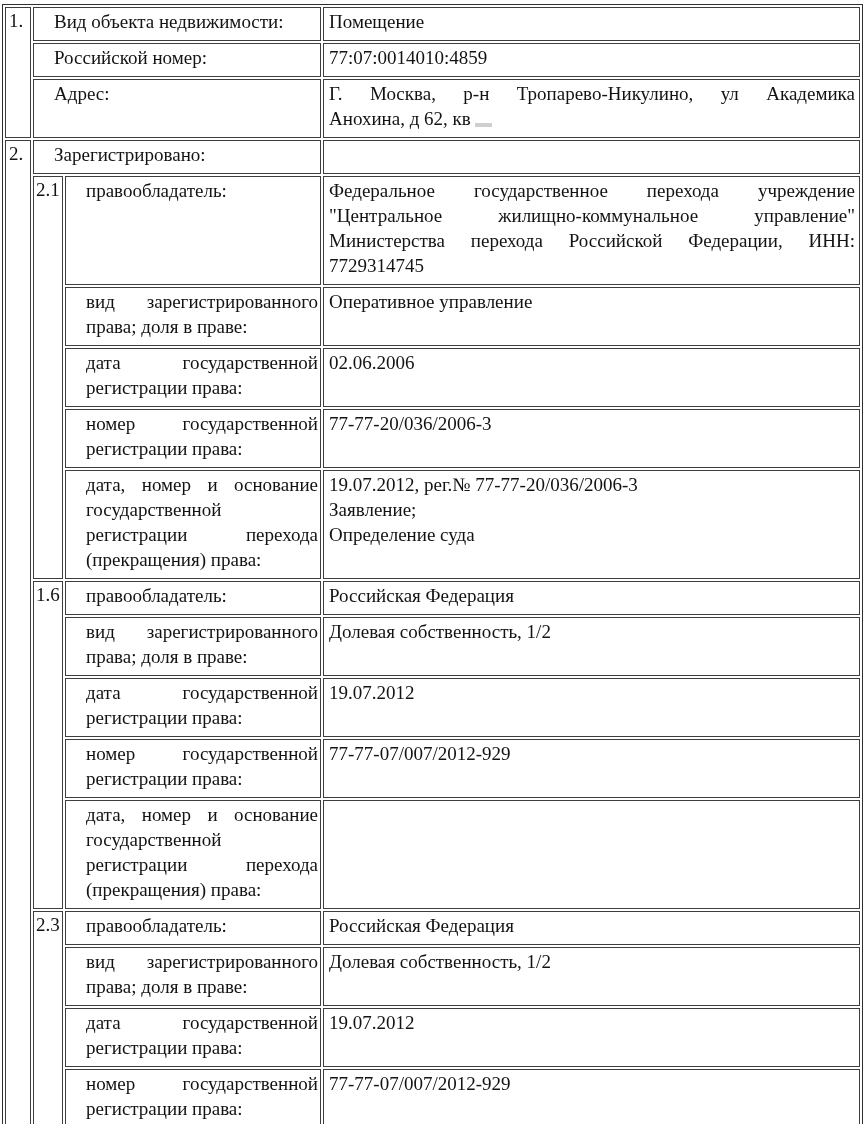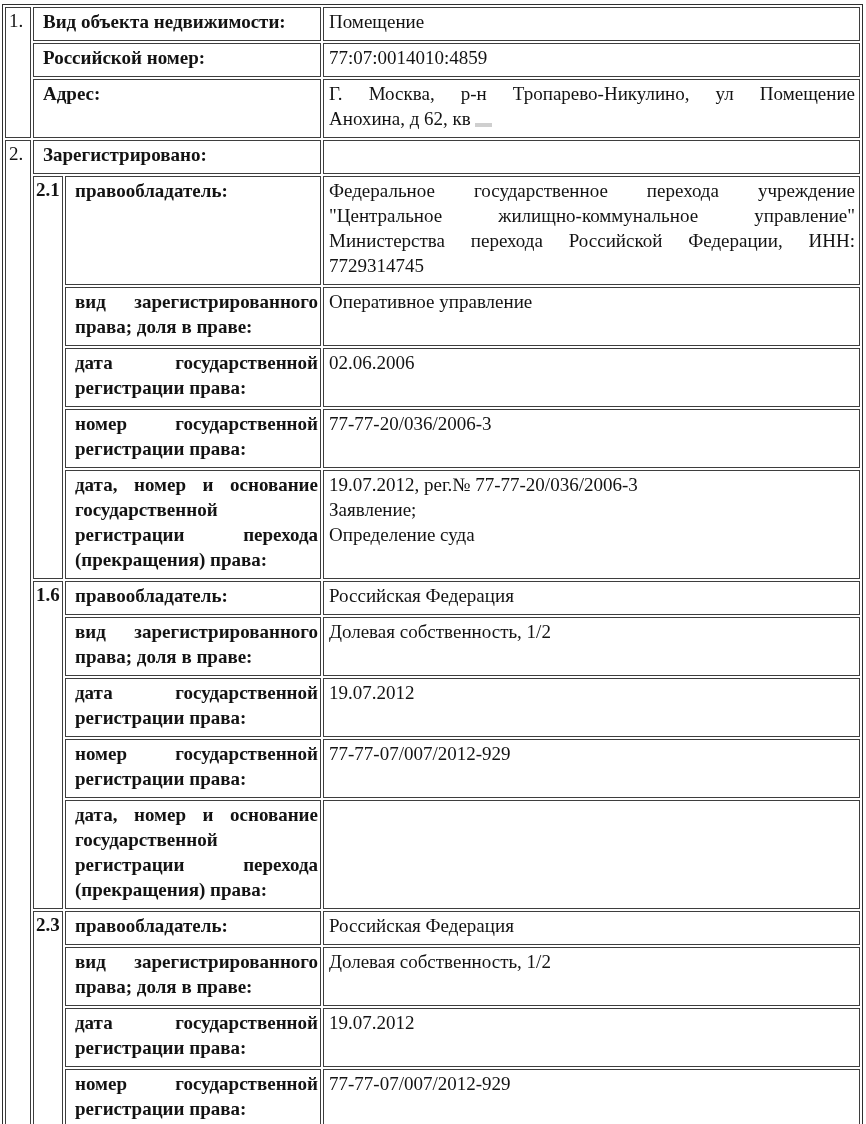--- a/index.html
+++ b/index.html
@@ -25,22 +25,22 @@
   }
   td {
     border: 1px solid #3e3e3e;
     vertical-align: top;
     font-size: 19px;
     line-height: 25px;
     background: #ffffff;
     overflow: hidden;
   }
   td.num  { padding: 0 1px 4px 3px; }
-  td.num2 { padding: 0 1px 4px 2px; font-weight: bold; }
-  td.lbl  { padding: 1px 2px 6px 9px; font-weight: bold; }
+  td.num2 { padding: 0 1px 4px 2px; }
+  td.lbl  { padding: 1px 2px 6px 20px; }
   td.val  { padding: 1px 4px 6px 5px; }
   .line { white-space: nowrap; }
   .line.stretch {
     text-align: justify;
     text-align-last: justify;
     white-space: normal;
   }
   .redaction-mark {
     display: inline-block;
     width: 17px;
@@ -76,21 +76,21 @@
         </td>
         <td class="val">
           <div class="line">77:07:0014010:4859</div>
         </td>
       </tr>
       <tr>
         <td class="lbl" colspan="2">
           <div class="line">Адрес:</div>
         </td>
         <td class="val">
-          <div class="line stretch">Г. Москва, р-н Тропарево-Никулино, ул Помещение</div>
+          <div class="line stretch">Г. Москва, р-н Тропарево-Никулино, ул Академика</div>
           <div class="line">Анохина, д 62, кв<span class="redaction-mark"></span></div>
         </td>
       </tr>
       <tr>
         <td class="num" rowspan="15">2.</td>
         <td class="lbl" colspan="2">
           <div class="line">Зарегистрировано:</div>
         </td>
         <td class="val"></td>
       </tr>

